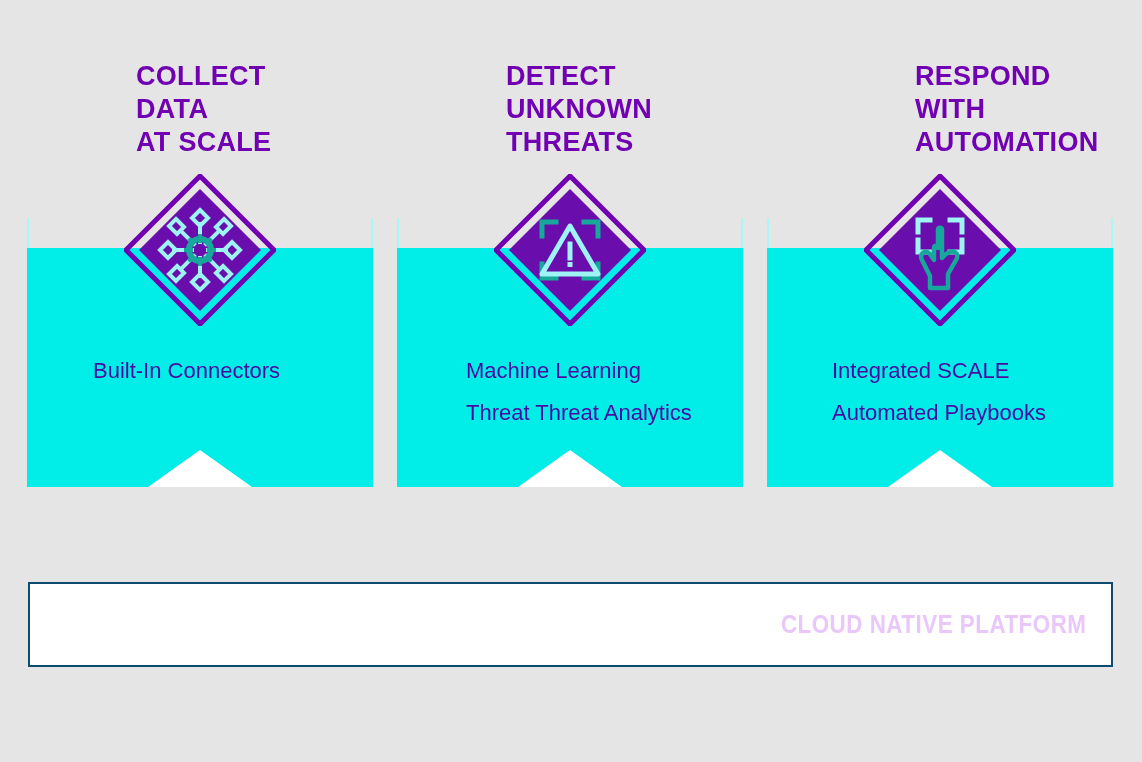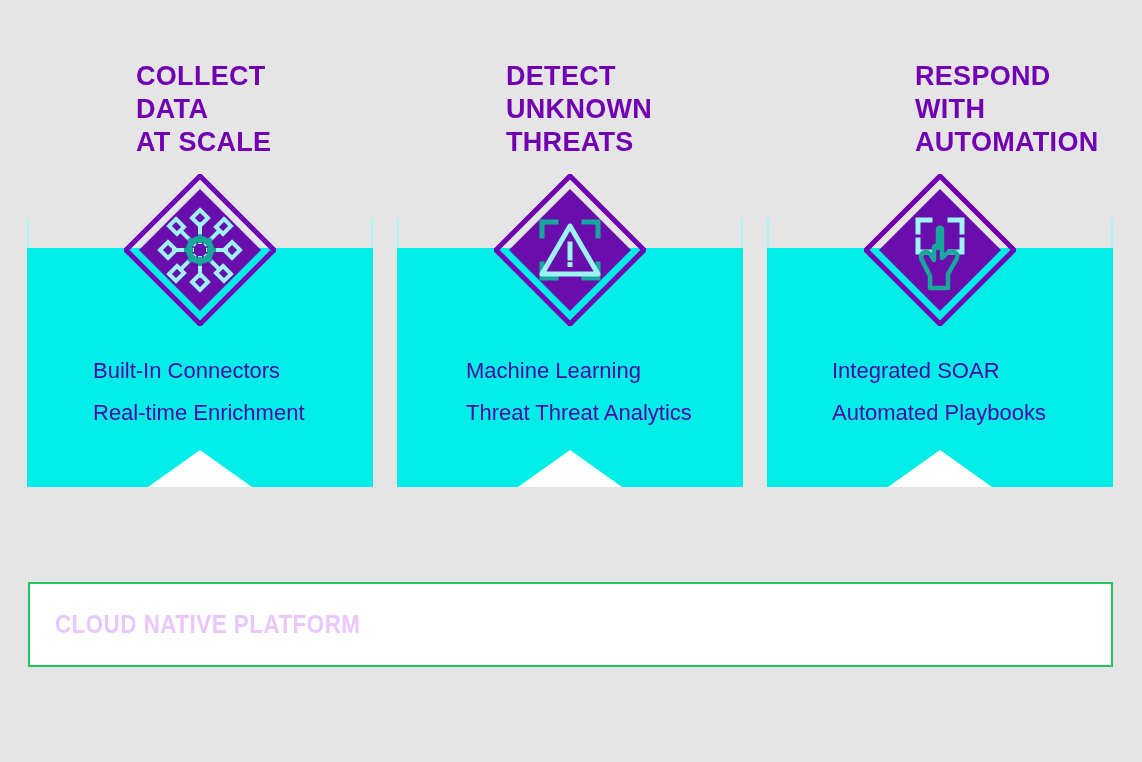--- a/index.html
+++ b/index.html
@@ -84,25 +84,25 @@
   .diamond-wrap.d3 { left:864px; }
   .diamond-wrap svg { display:block; }
 
   
   .platform-bar {
     position:absolute;
     left:28px;
     top:582px;
     width:1085px;
     height:85px;
-    border:2px solid #22c55e;
+    border:2px solid #0c4a6e;
     background:#ffffff;
     display:flex;
     align-items:center;
-    justify-content:flex-start;
+    justify-content:flex-end;
   }
   .platform-bar .label {
     font-size:26px;
     font-weight:bold;
     letter-spacing:0.6px;
     color:#e9c7fb;
     text-transform:uppercase;
     transform:scaleX(0.86);
   }
 </style>
@@ -133,28 +133,27 @@
   </div>
   <div class="panel p2">
     <div class="notch"></div>
   </div>
   <div class="panel p3">
     <div class="notch"></div>
   </div>
 
   <div class="panel-text t1">
     <div>Built-In Connectors</div>
-    <div>Real-time Enrichment</div>
   </div>
   <div class="panel-text t2">
     <div>Machine Learning</div>
     <div>Threat Threat Analytics</div>
   </div>
   <div class="panel-text t3">
-    <div>Integrated SOAR</div>
+    <div>Integrated SCALE</div>
     <div>Automated Playbooks</div>
   </div>
 
   <div class="diamond-wrap d1">
     <svg width="152" height="152" viewBox="0 0 152 152">
 
       <path d="M76 2 L150 76 L76 150 L2 76 Z" fill="none" stroke="#7100b3" stroke-width="5"></path>
 
       <path d="M76 15 L137 76 L76 137 L15 76 Z" fill="#6a0dad"></path>
       <g stroke="#9ef3f5" stroke-width="4" fill="none" stroke-linecap="square">

